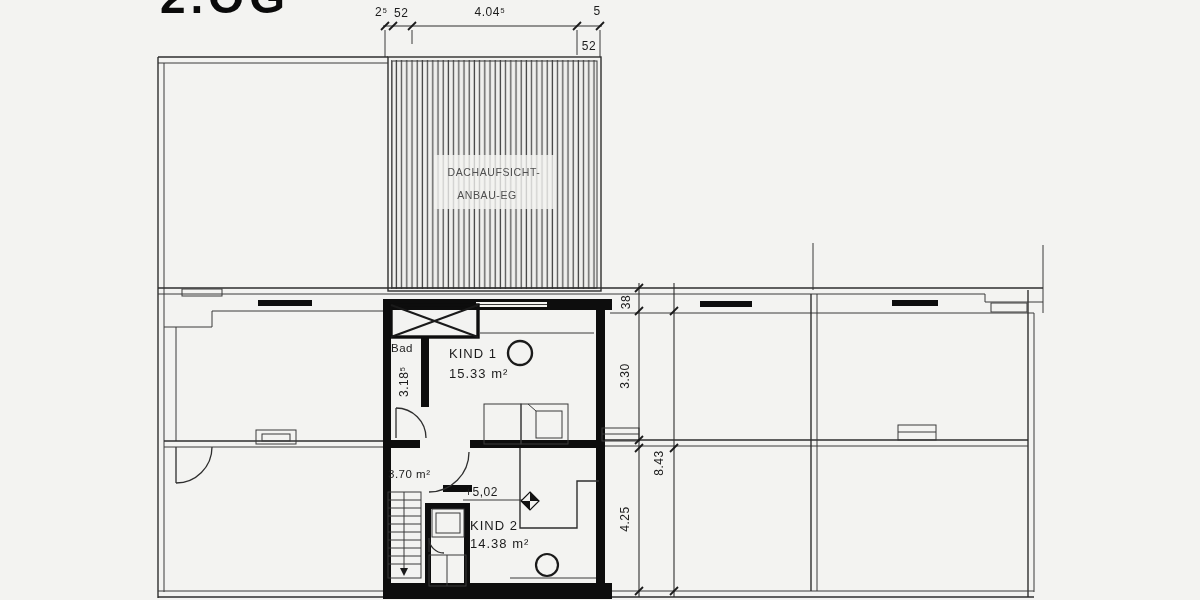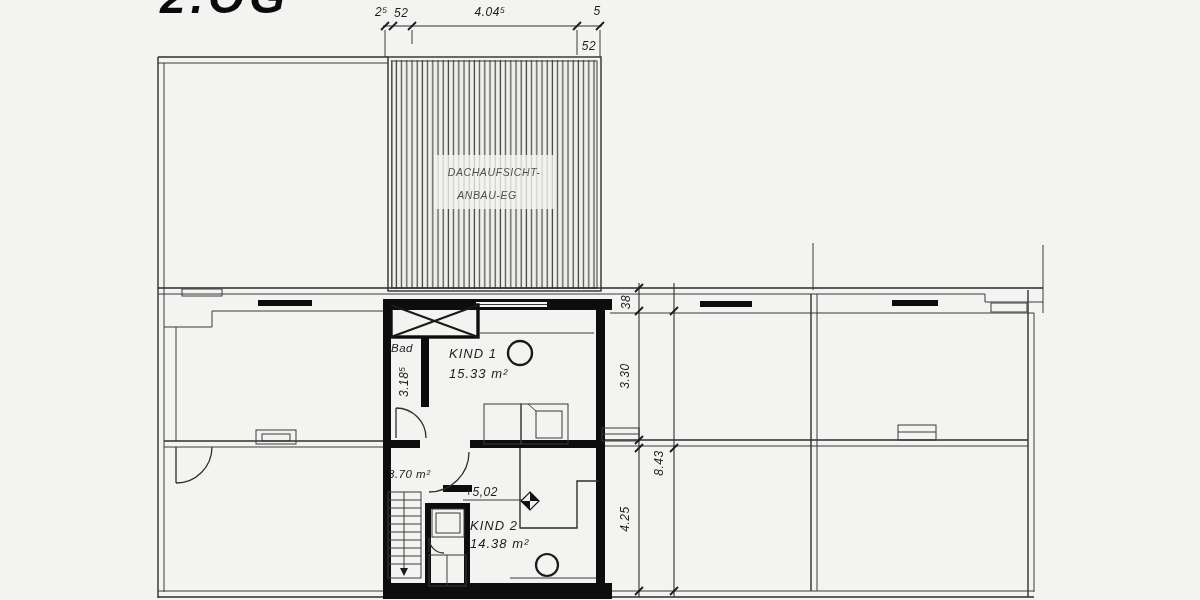--- a/index.html
+++ b/index.html
@@ -1,21 +1,21 @@
 <!DOCTYPE html>
 <html><head>
 <meta charset="utf-8">
 <style>
   html,body{margin:0;padding:0;}
   body{
     width:1200px;height:600px;overflow:hidden;
     background:#f3f3f1;
     font-family:"Liberation Sans", sans-serif;
   }
-  #plan-stage{position:relative;width:1200px;height:600px;font-style:italic;}
+  #plan-stage{position:relative;width:1200px;height:600px;}
   svg{display:block;filter:blur(0.28px);}
   .t{fill:#1c1c1c;font-family:"Liberation Sans",sans-serif;}
   .t-room{font-size:13px;letter-spacing:1px;}
   .t-small{font-size:11.5px;letter-spacing:0.5px;}
   .t-dim{font-size:12px;letter-spacing:0.5px;}
   .t-roof{font-size:10.5px;letter-spacing:0.6px;fill:#4f4f4f;}
   .t-title{font-size:46px;font-weight:bold;letter-spacing:5px;fill:#0a0a0a;}
   .ln{stroke:#2e2e2e;stroke-width:1.4;fill:none;}
   .ln-thin{stroke:#3a3a3a;stroke-width:1;fill:none;}
   .wall{fill:#0d0d0d;stroke:none;}

